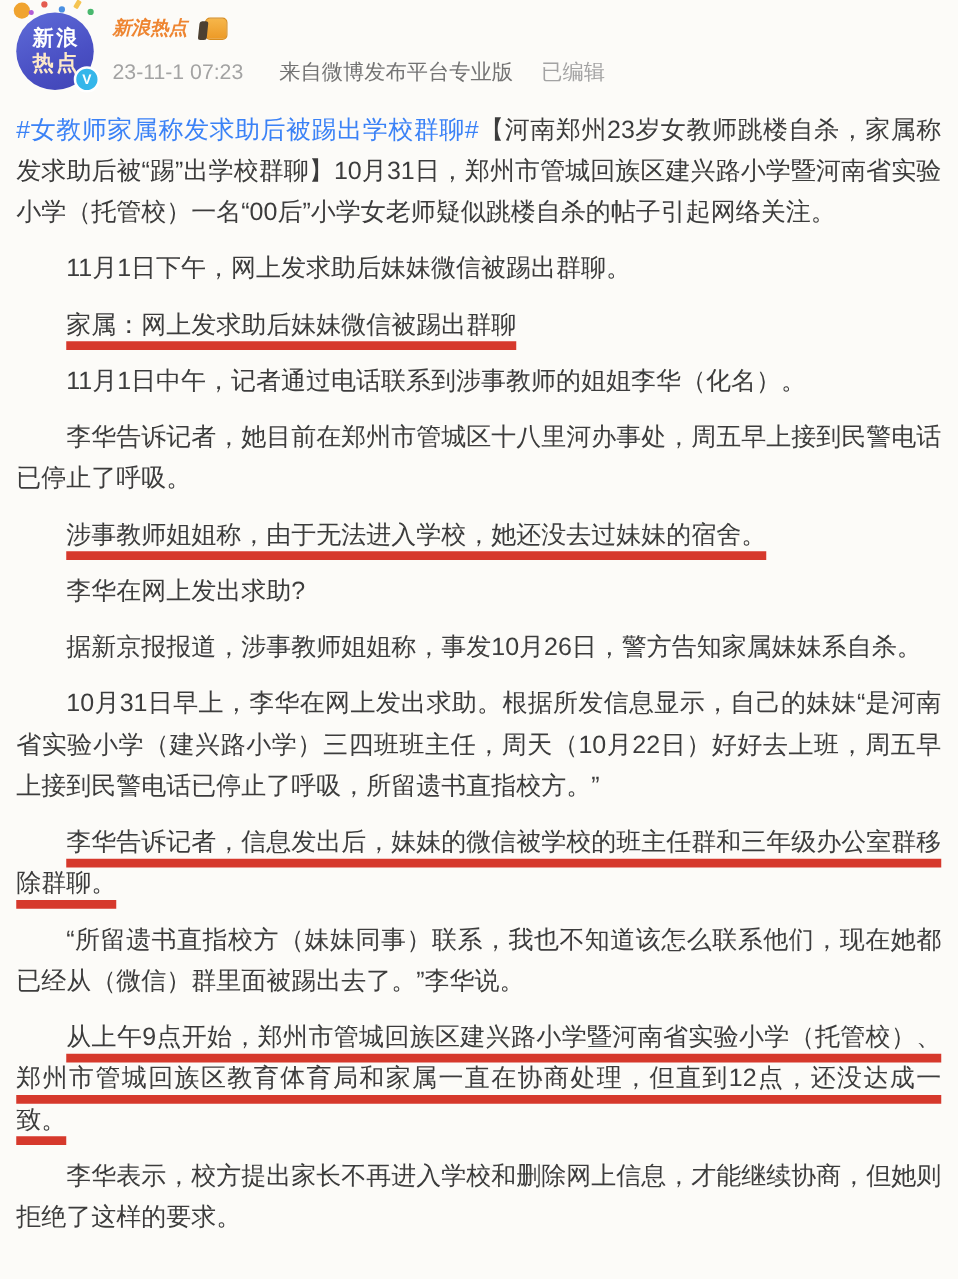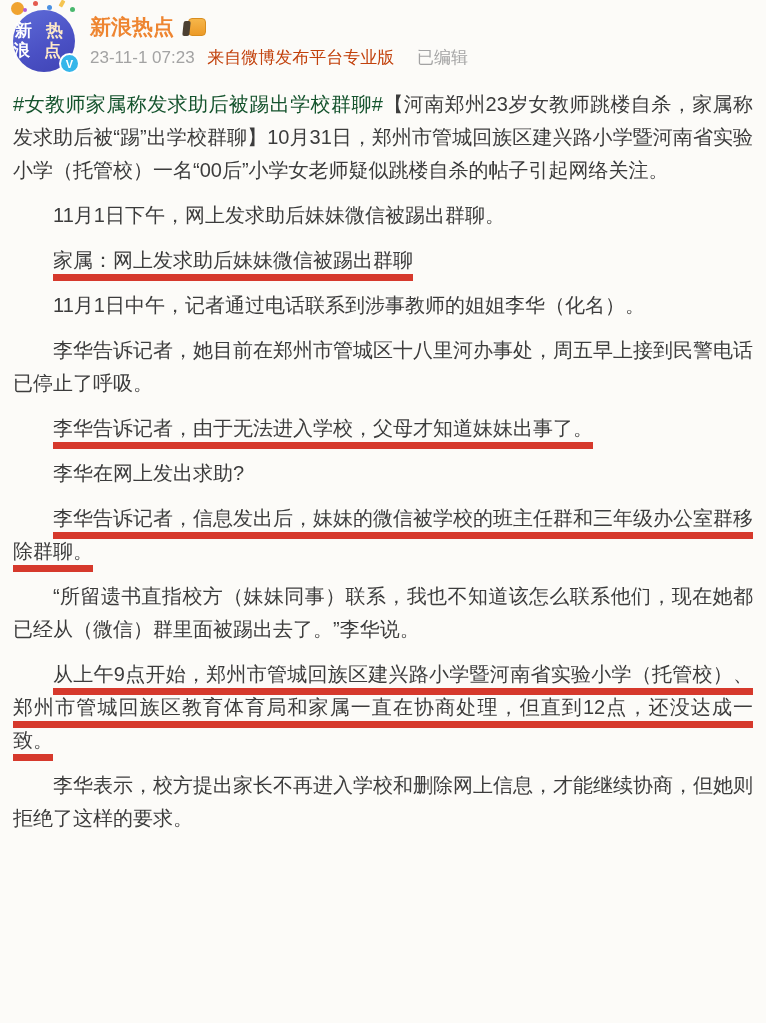--- a/index.html
+++ b/index.html
@@ -15,21 +15,21 @@
   
   .header { position: relative; height: 82px; }
   .avatar-wrap {
     position: absolute; left: 13px; top: 8px;
     width: 64px; height: 64px;
   }
   .avatar {
     position: absolute; left: 0; top: 2px;
     width: 62px; height: 62px; border-radius: 50%;
     background: linear-gradient(155deg, #5f6cd8 0%, #4a50c4 60%, #3f43b4 100%);
-    display: flex; flex-direction: row; align-items: center; justify-content: center;
+    display: flex; flex-direction: column; align-items: center; justify-content: center;
     color: #ffffff; font-weight: bold; font-size: 17px; line-height: 20px;
     letter-spacing: 2px; text-indent: 2px;
   }
   .avatar .l2 { color: #fde9c8; }
   .v-badge {
     position: absolute; right: -3px; bottom: -2px;
     width: 17px; height: 17px; border-radius: 50%;
     background: #35b6ea; border: 2px solid #ffffff;
     color: #ffffff; font-size: 11px; font-weight: bold;
     display: flex; align-items: center; justify-content: center;
@@ -37,52 +37,52 @@
   .confetti { position: absolute; border-radius: 50%; }
   .c1 { left: -2px; top: -6px; width: 13px; height: 13px; background: #f0a32f; }
   .c2 { left: 20px; top: -7px; width: 5px; height: 5px; background: #e45b4f; }
   .c3 { left: 34px; top: -3px; width: 5px; height: 5px; background: #4a90e2; }
   .c4 { left: 47px; top: -8px; width: 4px; height: 7px; background: #f5c451; border-radius: 1px; transform: rotate(30deg); }
   .c5 { left: 57px; top: -1px; width: 5px; height: 5px; background: #49b86e; }
   .c6 { left: 10px; top: 0px; width: 4px; height: 4px; background: #b15cd6; }
 
   .username {
     position: absolute; left: 90px; top: 13px;
-    color: #ee8531; font-size: 21px; font-weight: 600;
-    text-decoration: none; display: inline-flex; align-items: center;
+    color: #ee8531; font-size: 15px; font-weight: 600;
+    text-decoration: none; display: inline-flex; align-items: center; font-style: italic;
   }
   .member-badge { display: inline-flex; align-items: flex-end; margin-left: 9px; }
   .mb-dark {
     width: 7px; height: 15px; background: #4c4032;
     border-radius: 2px; transform: skewX(-6deg); margin-right: -2px;
   }
   .mb-gold {
     width: 16px; height: 16px; background: linear-gradient(180deg, #f6b64a, #ec9a27);
     border-radius: 4px; border: 1px solid #d88d1f;
     color: #6b4a14; font-size: 10px; font-weight: bold;
     display: flex; align-items: center; justify-content: center;
   }
   .meta {
     position: absolute; left: 90px; top: 46px;
     color: #a3a3a3; font-size: 17px; white-space: nowrap;
   }
-  .meta .src { color: #c2410c; text-decoration: none; margin-left: 8px; }
+  .meta .src { color: #737373; text-decoration: none; margin-left: 24px; }
   .meta .edited { margin-left: 18px; }
 
   
   .content { padding: 6px 13px 0 13px; }
   .para {
     margin: 0 0 12px 0;
     font-size: 20px; line-height: 33px;
     color: #3c3c3c;
     text-align: justify;
     word-break: break-all;
   }
   .para.indent { text-indent: 2em; }
-  .hashtag { color: #14532d; text-decoration: none; }
+  .hashtag { color: #3b82f6; text-decoration: none; }
   .redline {
     text-decoration: underline;
     text-decoration-color: #d6392c;
     text-decoration-thickness: 7px;
     text-underline-offset: 7px;
     text-decoration-skip-ink: none;
   }
 </style>
 </head>
 <body>
@@ -123,26 +123,28 @@
     <p class="para"><a class="hashtag" href="#">#女教师家属称发求助后被踢出学校群聊#</a><span>【河南郑州23岁女教师跳楼自杀，家属称发求助后被“踢”出学校群聊】10月31日，郑州市管城回族区建兴路小学暨河南省实验小学（托管校）一名“00后”小学女老师疑似跳楼自杀的帖子引起网络关注。</span></p>
 
     <p class="para indent"><span>11月1日下午，网上发求助后妹妹微信被踢出群聊。</span></p>
 
     <p class="para indent"><span class="redline">家属：网上发求助后妹妹微信被踢出群聊</span></p>
 
     <p class="para indent"><span>11月1日中午，记者通过电话联系到涉事教师的姐姐李华（化名）。</span></p>
 
     <p class="para indent"><span>李华告诉记者，她目前在郑州市管城区十八里河办事处，周五早上接到民警电话已停止了呼吸。</span></p>
 
-    <p class="para indent"><span class="redline">李华告诉记者，由于无法进入学校，父母才知道妹妹出事了。</span></p>
+    <p class="para indent"><span class="redline">涉事教师姐姐称，由于无法进入学校，她还没去过妹妹的宿舍。</span></p>
 
     <p class="para indent"><span>李华在网上发出求助?</span></p>
 
 
+    <p class="para indent"><span>据新京报报道，涉事教师姐姐称，事发10月26日，警方告知家属妹妹系自杀。</span></p>
 
+    <p class="para indent"><span>10月31日早上，李华在网上发出求助。根据所发信息显示，自己的妹妹“是河南省实验小学（建兴路小学）三四班班主任，周天（10月22日）好好去上班，周五早上接到民警电话已停止了呼吸，所留遗书直指校方。”</span></p>
 
     <p class="para indent"><span class="redline">李华告诉记者，信息发出后，妹妹的微信被学校的班主任群和三年级办公室群移除群聊。</span></p>
 
     <p class="para indent"><span>“所留遗书直指校方（妹妹同事）联系，我也不知道该怎么联系他们，现在她都已经从（微信）群里面被踢出去了。”李华说。</span></p>
 
     <p class="para indent"><span class="redline">从上午9点开始，郑州市管城回族区建兴路小学暨河南省实验小学（托管校）、郑州市管城回族区教育体育局和家属一直在协商处理，但直到12点，还没达成一致。</span></p>
 
     <p class="para indent"><span>李华表示，校方提出家长不再进入学校和删除网上信息，才能继续协商，但她则拒绝了这样的要求。</span></p>
   </div>
 

